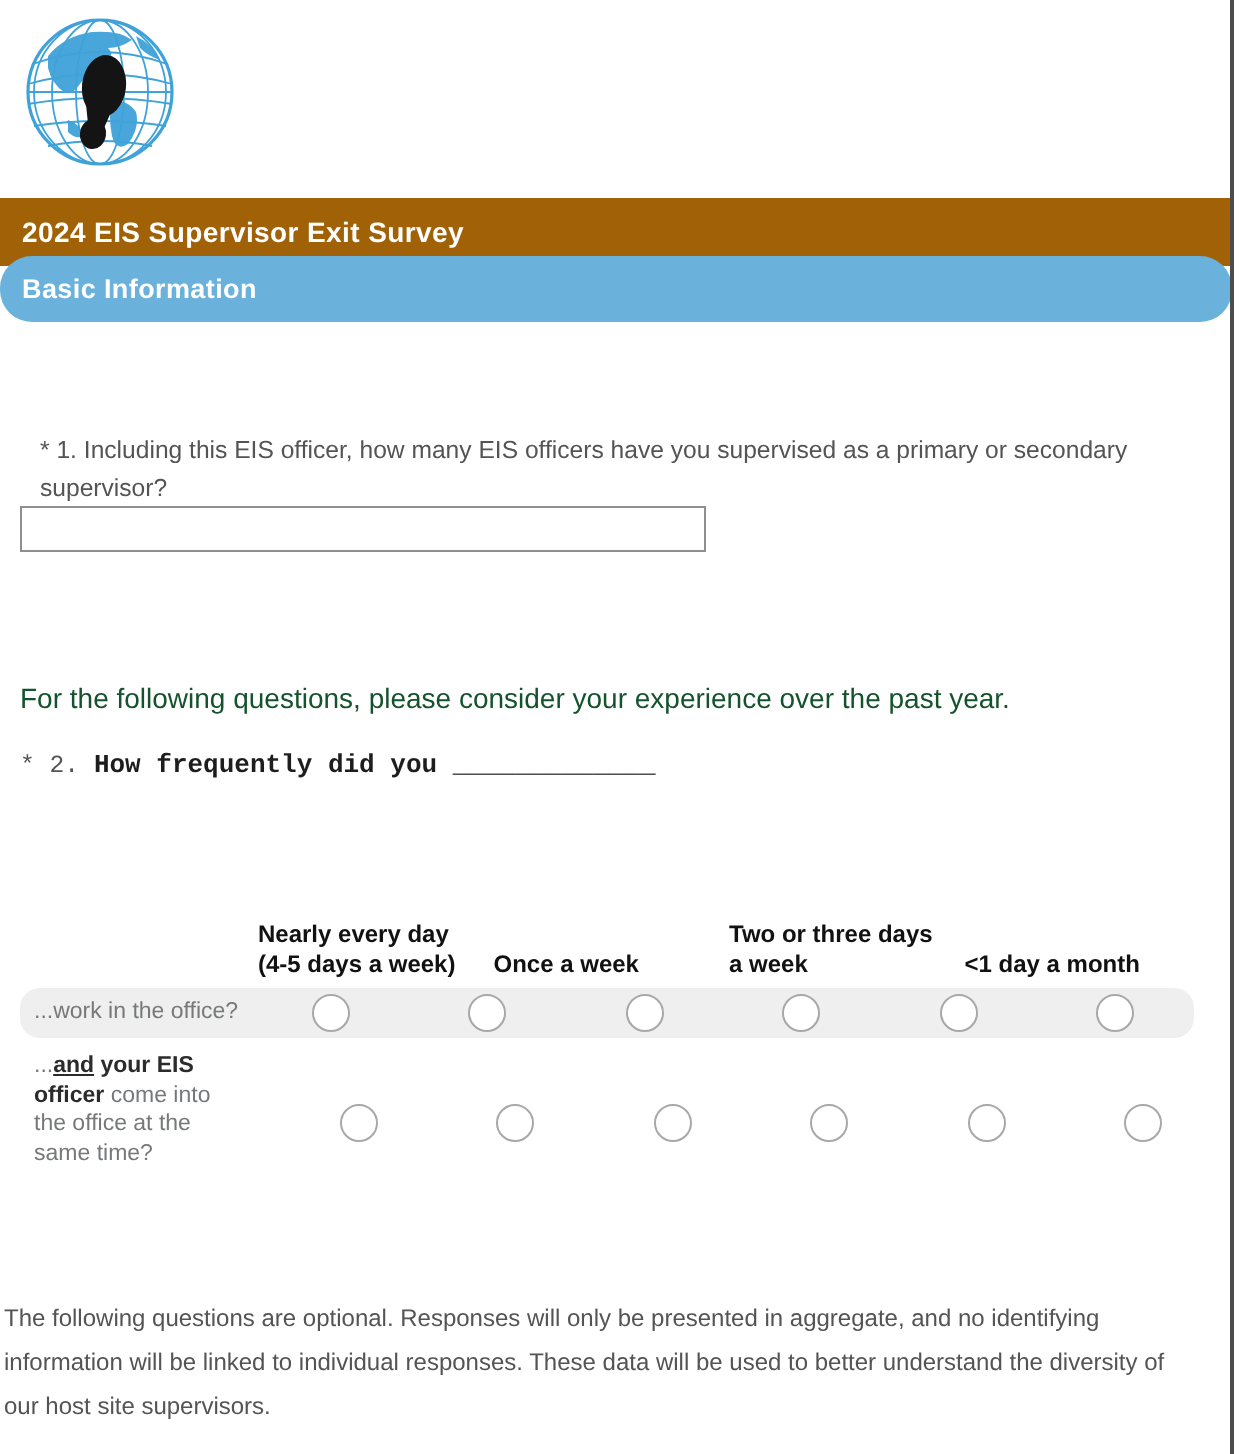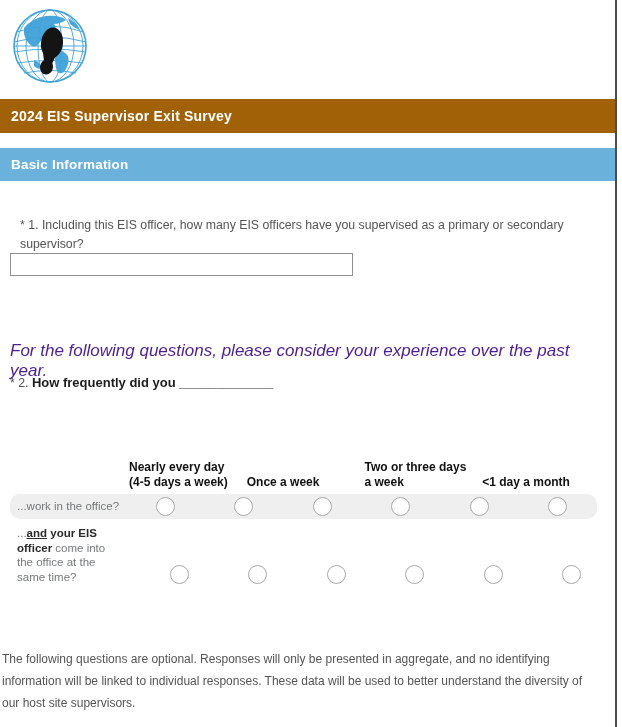--- a/index.html
+++ b/index.html
@@ -8,46 +8,46 @@
     font-family:"Liberation Sans","DejaVu Sans",sans-serif;
     overflow:hidden;
   }
   .logo{position:absolute;left:10px;top:6px;width:80px;height:80px;}
   .title-bar{
     position:absolute;left:0;top:99px;width:616px;height:34px;
     background:#a16207;display:flex;align-items:center;
   }
   .title-bar .t{color:#ffffff;font-weight:bold;font-size:14px;padding-left:11px;letter-spacing:.2px;}
   .section-bar{
-    position:absolute;left:0;top:148px;width:616px;height:33px;
-    background:#6AB2DC;display:flex;align-items:center;
+    position:absolute;left:0;top:128px;width:616px;height:33px;
+    background:#6AB2DC;display:flex;align-items:center;border-radius:16px;
   }
   .section-bar .t{color:#ffffff;font-weight:bold;font-size:13.5px;padding-left:11px;letter-spacing:.2px;}
 
   .q1{position:absolute;left:20px;top:216px;width:585px;
       font-size:12.3px;line-height:19px;color:#545454;}
   .q-marker{color:#545454;}
   .q1-input{
     position:absolute;left:10px;top:253px;width:333px;height:21px;
     border:1px solid #8f8f8f;background:#ffffff;font-size:13px;color:#333;
     padding:0 4px;box-sizing:content-box;outline:none;border-radius:0;
   }
   .intro{position:absolute;left:10px;top:341px;width:600px;
-         font-size:17px;color:#4c1d95;font-style:italic;}
-  .q2{position:absolute;left:10px;top:375px;width:600px;font-size:12.3px;color:#545454;}
+         font-size:14px;color:#14532d;}
+  .q2{position:absolute;left:10px;top:375px;width:600px;font-size:12.3px;color:#545454;font-family:Liberation Mono, monospace;}
   .q2 .bold{font-weight:bold;color:#1d1d1d;font-size:13px;}
 
   .matrix{position:absolute;left:10px;top:432px;width:587px;}
   .mheader{display:flex;margin-left:116px;align-items:flex-end;min-height:58px;padding-bottom:4px;}
   .mhead{flex:1;text-align:left;font-weight:bold;color:#111111;
          font-size:12px;line-height:15px;padding:0 3px;box-sizing:border-box;}
   .mrow{display:flex;border-radius:10px;}
   .mrow.striped{background:#efefef;}
   .mrow1{min-height:25px;align-items:center;}
-  .mrow2{margin-top:3px;align-items:flex-end;padding-bottom:8px;gap:28px;}
+  .mrow2{margin-top:3px;align-items:center;padding-bottom:8px;gap:28px;}
   .mlabel{width:116px;box-sizing:border-box;color:#76787a;font-size:11.5px;line-height:14.5px;padding-left:7px;padding-right:6px;}
   .mrow2 .mlabel{padding-top:4px;}
   .mlabel .b{font-weight:bold;color:#2b2b2b;}
   .mlabel .bu{font-weight:bold;color:#2b2b2b;text-decoration:underline;}
   .mcell{flex:1;display:flex;justify-content:center;align-items:center;}
   .mrow2 .mcell{padding-top:17px;}
   .radio{
     width:19px;height:19px;border:1.5px solid #a8a8a8;border-radius:50%;
     background:#ffffff;box-sizing:border-box;display:inline-block;cursor:pointer;
   }

